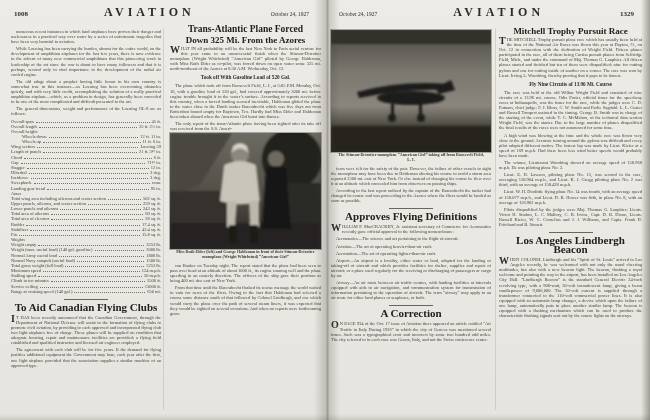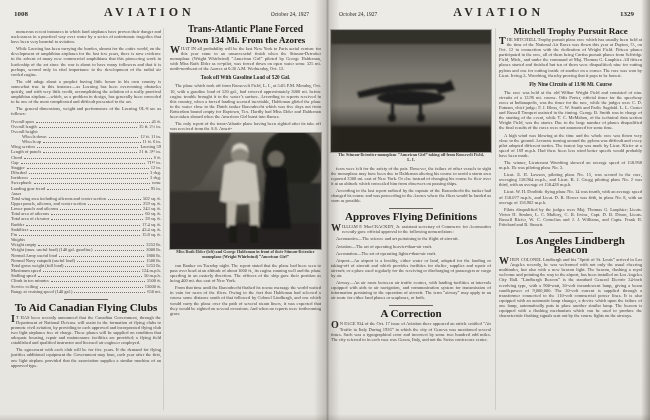--- a/index.html
+++ b/index.html
@@ -231,21 +231,21 @@
       <div class="sechead sm">To Aid Canadian Flying Clubs</div>
       <div class="dc">
           <p>IT HAS been recently announced that the Canadian Government, through the Department of National Defense will assist in the formation of flying clubs to promote civil aviation, by providing to each approved and incorporated flying club two light airplanes free of charge. These planes will be supplied on condition that adequate housing, repair and maintenance facilities are provided; a flying field established and qualified instructor and licensed air engineer employed.</p>
           <p>The agreement with each club will be for five years. If the demand for flying justifies additional equipment the Government may loan, each year after the first, one light airplane provided that the association supplies a similar machine of an approved type.</p>
         </div>
     </div>
 
     <div class="col" style="left:170px;top:24px;width:151px">
       <div class="headline">
         <div>Trans-Atlantic Plane Forced</div>
-        <div class="l2">Down 134 Mi. From the Azores</div>
+        <div class="l2">Down 325 Mi. From the Azores</div>
       </div>
       <div class="dc">
           <p>WHAT IN all probability will be the last New York to Paris aerial venture for this year came to an unsuccessful finish when the Stinson-Detroiter monoplane (Wright Whirlwind) “American Girl” piloted by George Haldeman, with Miss Ruth Elder as co-pilot, was forced down on open water some 325 mi. north-northeast of the Azores at 6:30 A.M. Wednesday, Oct. 12.</p>
         </div>
       <div class="subhead">Took off With Gasoline Load of 520 Gal.</div>
       <div>
           <p>The plane which took off from Roosevelt Field, L. I., at 5:05 P.M. Monday, Oct. 10, with a gasoline load of 520 gal., had covered approximately 3000 mi. before engine trouble brought it to the water’s surface. According to reports received in this country, when a forced landing seemed inevitable, Haldeman glided the plane to the water close to the Dutch tanker Barendrecht which was five days out from Rotterdam bound empty for Baytown, Tex. Hardly had Miss Elder and Haldeman been taken aboard when the American Girl burst into flames.</p>
           <p>The only report of the trans-Atlantic plane having been sighted after its take off was received from the S.S. Ameri-</p>
         </div>
       <div class="photo" style="height:116px">

